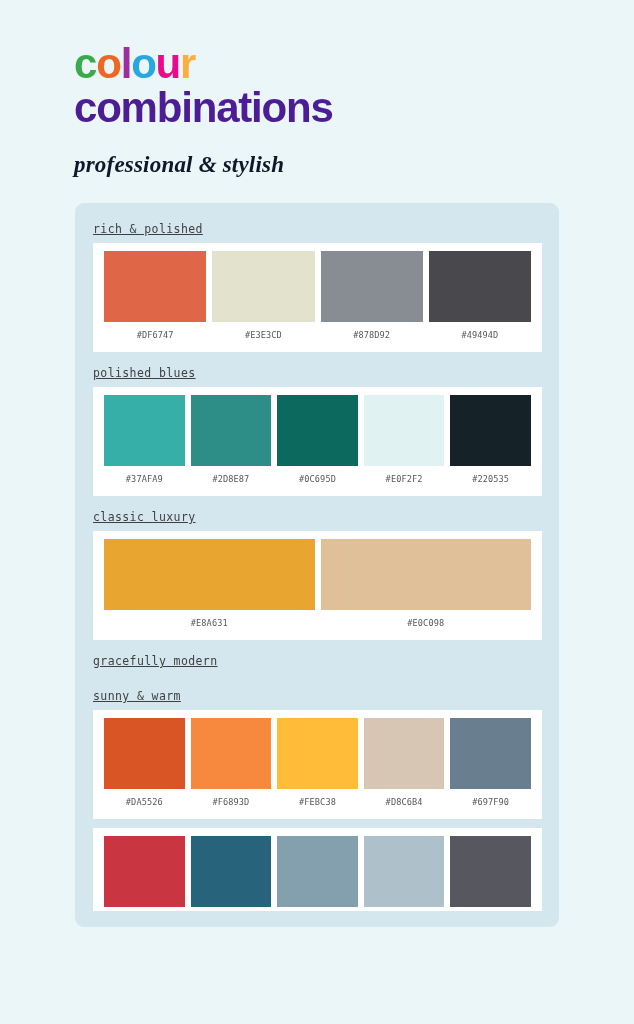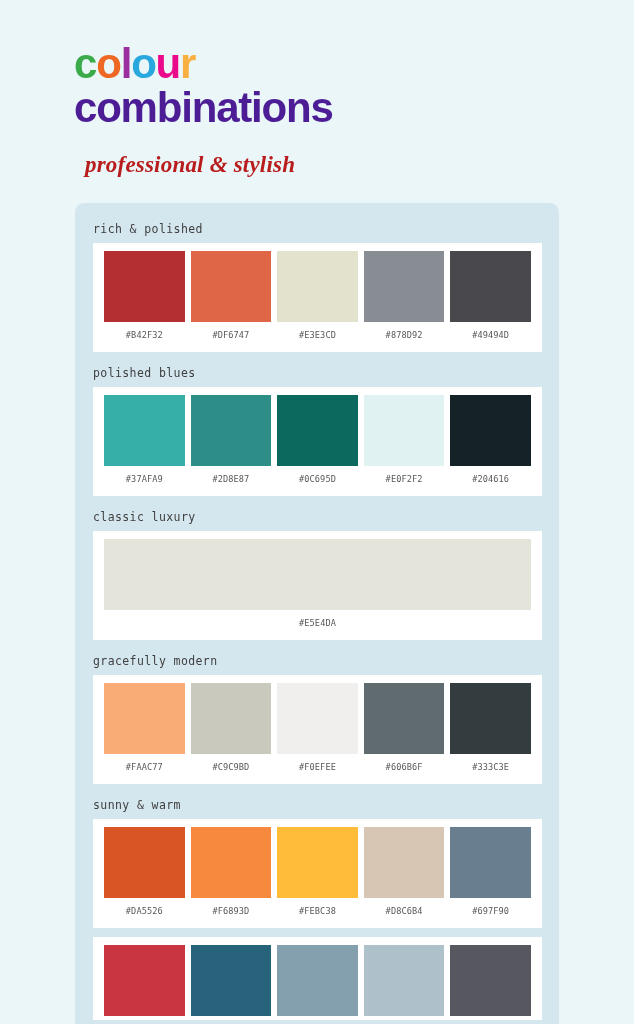--- a/index.html
+++ b/index.html
@@ -38,22 +38,22 @@
   .wordmark-line2 {
     display: block;
     margin-top: 4px;
     color: #4c1d95;
   }
   .subtitle {
     font-family: "Liberation Serif", serif;
     font-style: italic;
     font-weight: bold;
     font-size: 23px;
-    color: #b91c1c;
-    margin: 24px 0 0 11px;
+    color: #0f172a;
+    margin: 24px 0 0 0;
     letter-spacing: 0.2px;
   }
 
   
   .palette-container {
     position: absolute;
     left: 75px;
     top: 203px;
     width: 484px;
     background: #d5e7ee;
@@ -70,20 +70,21 @@
     padding-bottom: 2px;
   }
 
   .group-label {
     font-family: "DejaVu Sans Mono", "Liberation Mono", monospace;
     font-size: 11.5px;
     color: #3f3f3f;
     letter-spacing: 0.4px;
     padding: 5px 0 7px 18px;
     margin: 0;
+    text-decoration: underline;
   }
 
   .swatch-card {
     background: #ffffff;
     margin: 0 17px 0 18px;
     padding: 8px 8px 4px 8px;
     display: flex;
     box-sizing: border-box;
   }
 
@@ -123,24 +124,20 @@
     </h1>
     <p class="subtitle">professional &amp; stylish</p>
   </div>
 
   <div class="palette-container">
 
   <div class="palette-group">
         <div class="group-label">rich &amp; polished</div>
         <div class="swatch-card">
           <div class="swatch-cell">
-            <div class="swatch-chip" style="background: rgb(180, 47, 50);"></div>
-            <div class="swatch-hex">#B42F32</div>
-          </div>
-          <div class="swatch-cell">
             <div class="swatch-chip" style="background: rgb(223, 103, 71);"></div>
             <div class="swatch-hex">#DF6747</div>
           </div>
           <div class="swatch-cell">
             <div class="swatch-chip" style="background: rgb(227, 227, 205);"></div>
             <div class="swatch-hex">#E3E3CD</div>
           </div>
           <div class="swatch-cell">
             <div class="swatch-chip" style="background: rgb(135, 141, 146);"></div>
             <div class="swatch-hex">#878D92</div>
@@ -165,57 +162,39 @@
           <div class="swatch-cell">
             <div class="swatch-chip" style="background: rgb(12, 105, 93);"></div>
             <div class="swatch-hex">#0C695D</div>
           </div>
           <div class="swatch-cell">
             <div class="swatch-chip" style="background: rgb(224, 242, 242);"></div>
             <div class="swatch-hex">#E0F2F2</div>
           </div>
           <div class="swatch-cell">
             <div class="swatch-chip" style="background: rgb(21, 35, 41);"></div>
-            <div class="swatch-hex">#204616</div>
+            <div class="swatch-hex">#220535</div>
           </div>
         </div>
       </div>
       <div class="palette-group">
         <div class="group-label">classic luxury</div>
         <div class="swatch-card">
           <div class="swatch-cell">
-            <div class="swatch-chip" style="background: rgb(229, 228, 218);"></div>
-            <div class="swatch-hex">#E5E4DA</div>
+            <div class="swatch-chip" style="background: rgb(232, 166, 49);"></div>
+            <div class="swatch-hex">#E8A631</div>
+          </div>
+          <div class="swatch-cell">
+            <div class="swatch-chip" style="background: rgb(224, 192, 152);"></div>
+            <div class="swatch-hex">#E0C098</div>
           </div>
         </div>
       </div>
       <div class="palette-group">
         <div class="group-label">gracefully modern</div>
-        <div class="swatch-card">
-          <div class="swatch-cell">
-            <div class="swatch-chip" style="background: rgb(250, 172, 119);"></div>
-            <div class="swatch-hex">#FAAC77</div>
-          </div>
-          <div class="swatch-cell">
-            <div class="swatch-chip" style="background: rgb(201, 201, 189);"></div>
-            <div class="swatch-hex">#C9C9BD</div>
-          </div>
-          <div class="swatch-cell">
-            <div class="swatch-chip" style="background: rgb(240, 239, 238);"></div>
-            <div class="swatch-hex">#F0EFEE</div>
-          </div>
-          <div class="swatch-cell">
-            <div class="swatch-chip" style="background: rgb(96, 107, 111);"></div>
-            <div class="swatch-hex">#606B6F</div>
-          </div>
-          <div class="swatch-cell">
-            <div class="swatch-chip" style="background: rgb(51, 60, 62);"></div>
-            <div class="swatch-hex">#333C3E</div>
-          </div>
-        </div>
       </div>
       <div class="palette-group">
         <div class="group-label">sunny &amp; warm</div>
         <div class="swatch-card">
           <div class="swatch-cell">
             <div class="swatch-chip" style="background: rgb(218, 85, 38);"></div>
             <div class="swatch-hex">#DA5526</div>
           </div>
           <div class="swatch-cell">
             <div class="swatch-chip" style="background: rgb(246, 137, 61);"></div>

